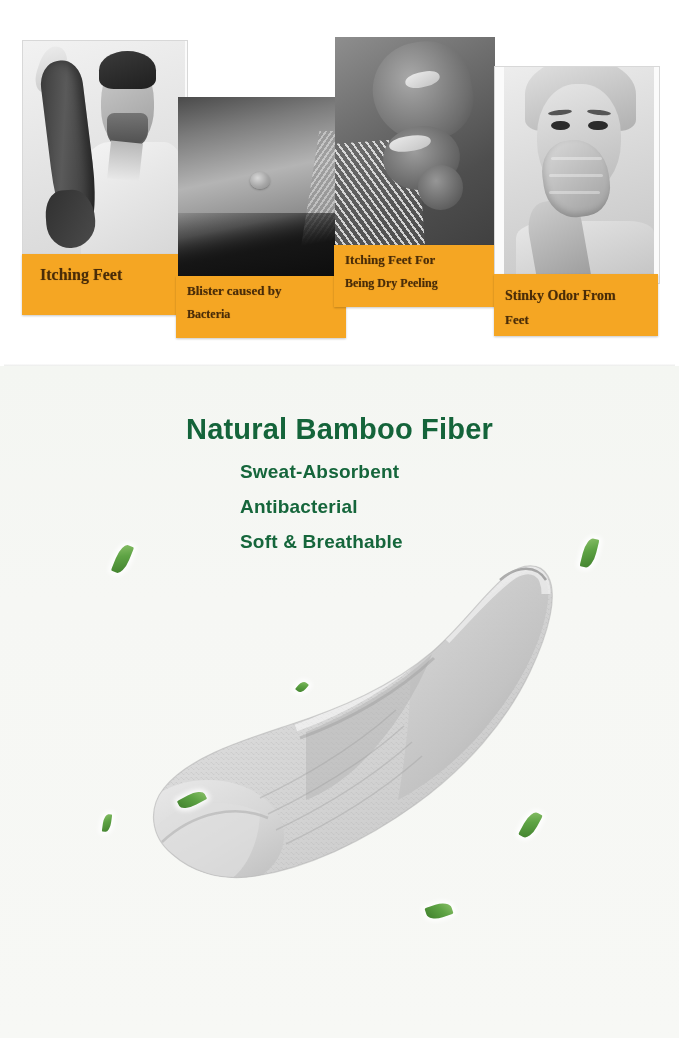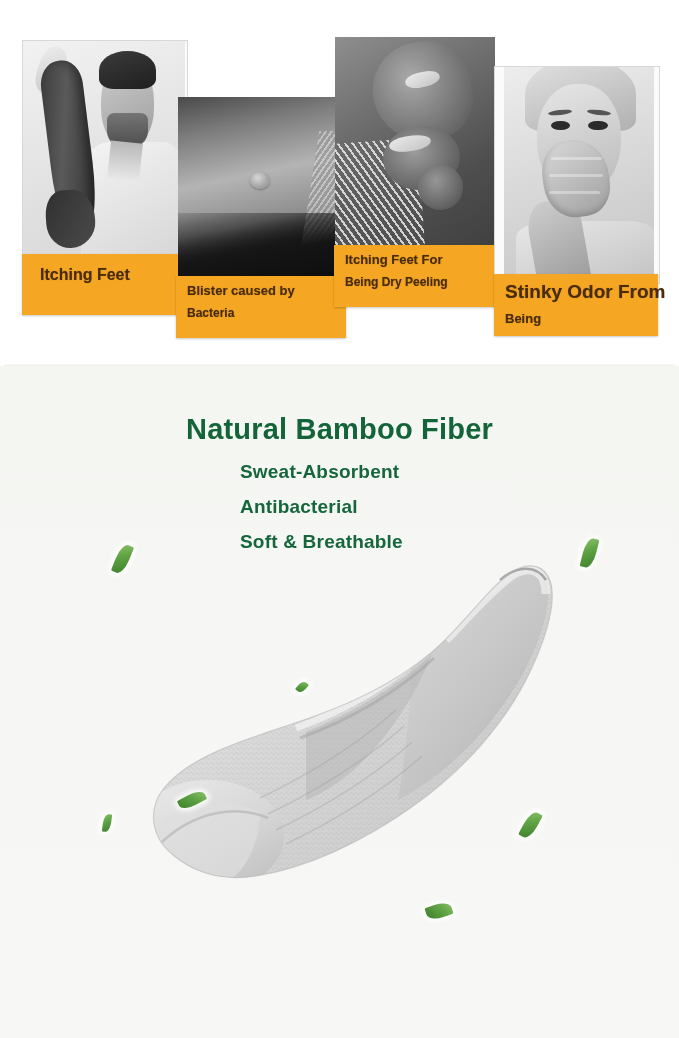--- a/index.html
+++ b/index.html
@@ -22,21 +22,21 @@
   #problems{position:absolute;left:0;top:0;width:679px;height:366px;background:#ffffff;}
   #sec-divider{position:absolute;left:4px;top:364px;width:671px;height:2px;
     background:linear-gradient(180deg,#ffffff 0%,#ededed 60%,#f3f4f1 100%);}
 
   .panel{position:absolute;}
   .photo{position:absolute;left:0;top:0;overflow:hidden;
     background:#9a9a9a;}
   .photo-frame{position:absolute;border:1px solid #d8d8d8;background:#fbfbfb;}
 
   .banner{position:absolute;background:#f5a623;
-    box-shadow:0 1px 2px rgba(0,0,0,.22);}
+    box-shadow:0 1px 2px rgba(0,0,0,.22);font-family:Liberation Serif, serif;}
   .banner span{display:block;color:#4a2c08;font-weight:bold;
     text-shadow:0 0 1px rgba(0,0,0,.35);white-space:nowrap;}
 
   
   .ph{position:absolute;}
   .g-bg{position:absolute;left:0;top:0;right:0;bottom:0;}
 
   
   .p1bg{background:linear-gradient(160deg,#f2f2f2 0%,#e4e4e4 45%,#d3d3d3 100%);}
   .p1-sock{position:absolute;left:16%;top:8%;width:26%;height:76%;
@@ -208,22 +208,22 @@
           <div class="p4-browR"></div>
         <div class="p4-eyeL"></div>
           <div class="p4-eyeR"></div>
         <div class="p4-arm"></div>
         <div class="p4-hand"></div>
         <div class="p4-fing" style="left:31%;top:42%;width:34%;"></div>
         <div class="p4-fing" style="left:30%;top:50%;width:36%;"></div>
         <div class="p4-fing" style="left:30%;top:58%;width:34%;"></div>
       </div>
       <div class="banner" style="left:494px;top:274px;width:164px;height:62px;">
-        <span style="font-size:19px;padding:7px 0 0 11px;">Stinky Odor From</span>
-        <span style="font-size:13px;padding:8px 0 0 11px;">Being</span>
+        <span style="font-size:14px;padding:14px 0 0 11px;">Stinky Odor From</span>
+        <span style="font-size:13px;padding:8px 0 0 11px;">Feet</span>
       </div>
     </div>
 
     <div id="sec-divider"></div>
   </section>
 
   <section id="bamboo">
 
     <h1 id="headline">Natural Bamboo Fiber</h1>
 

